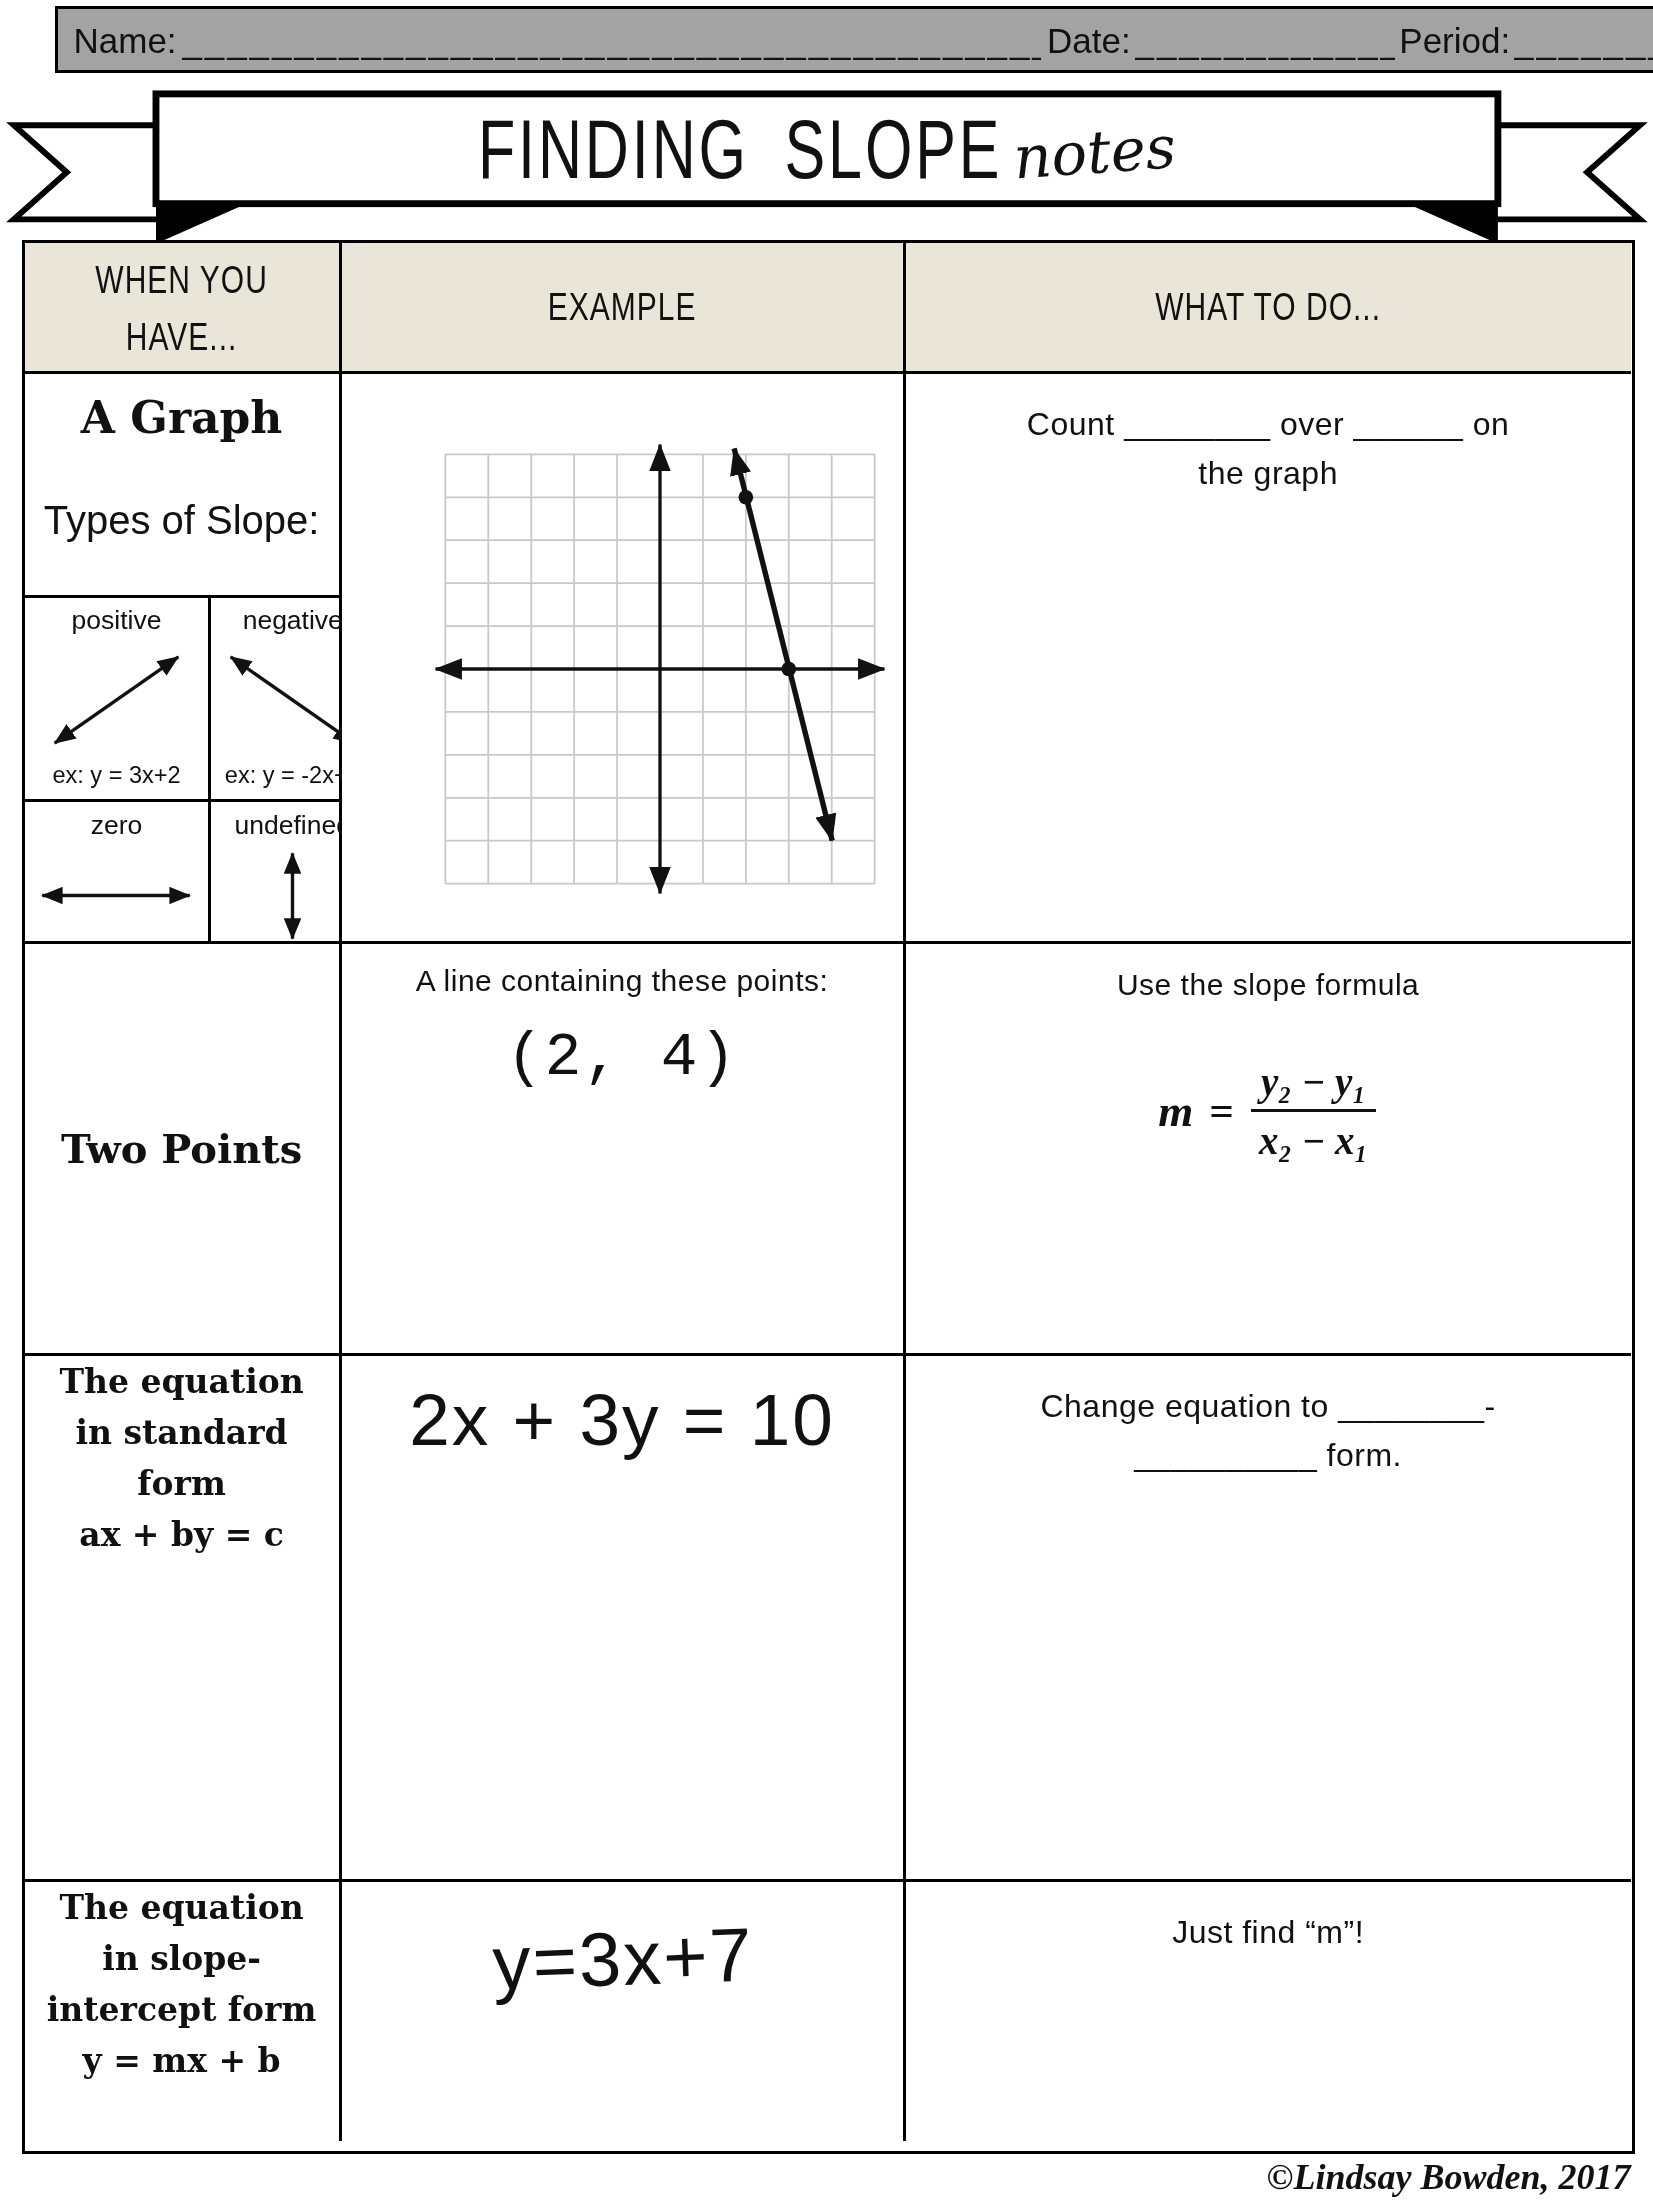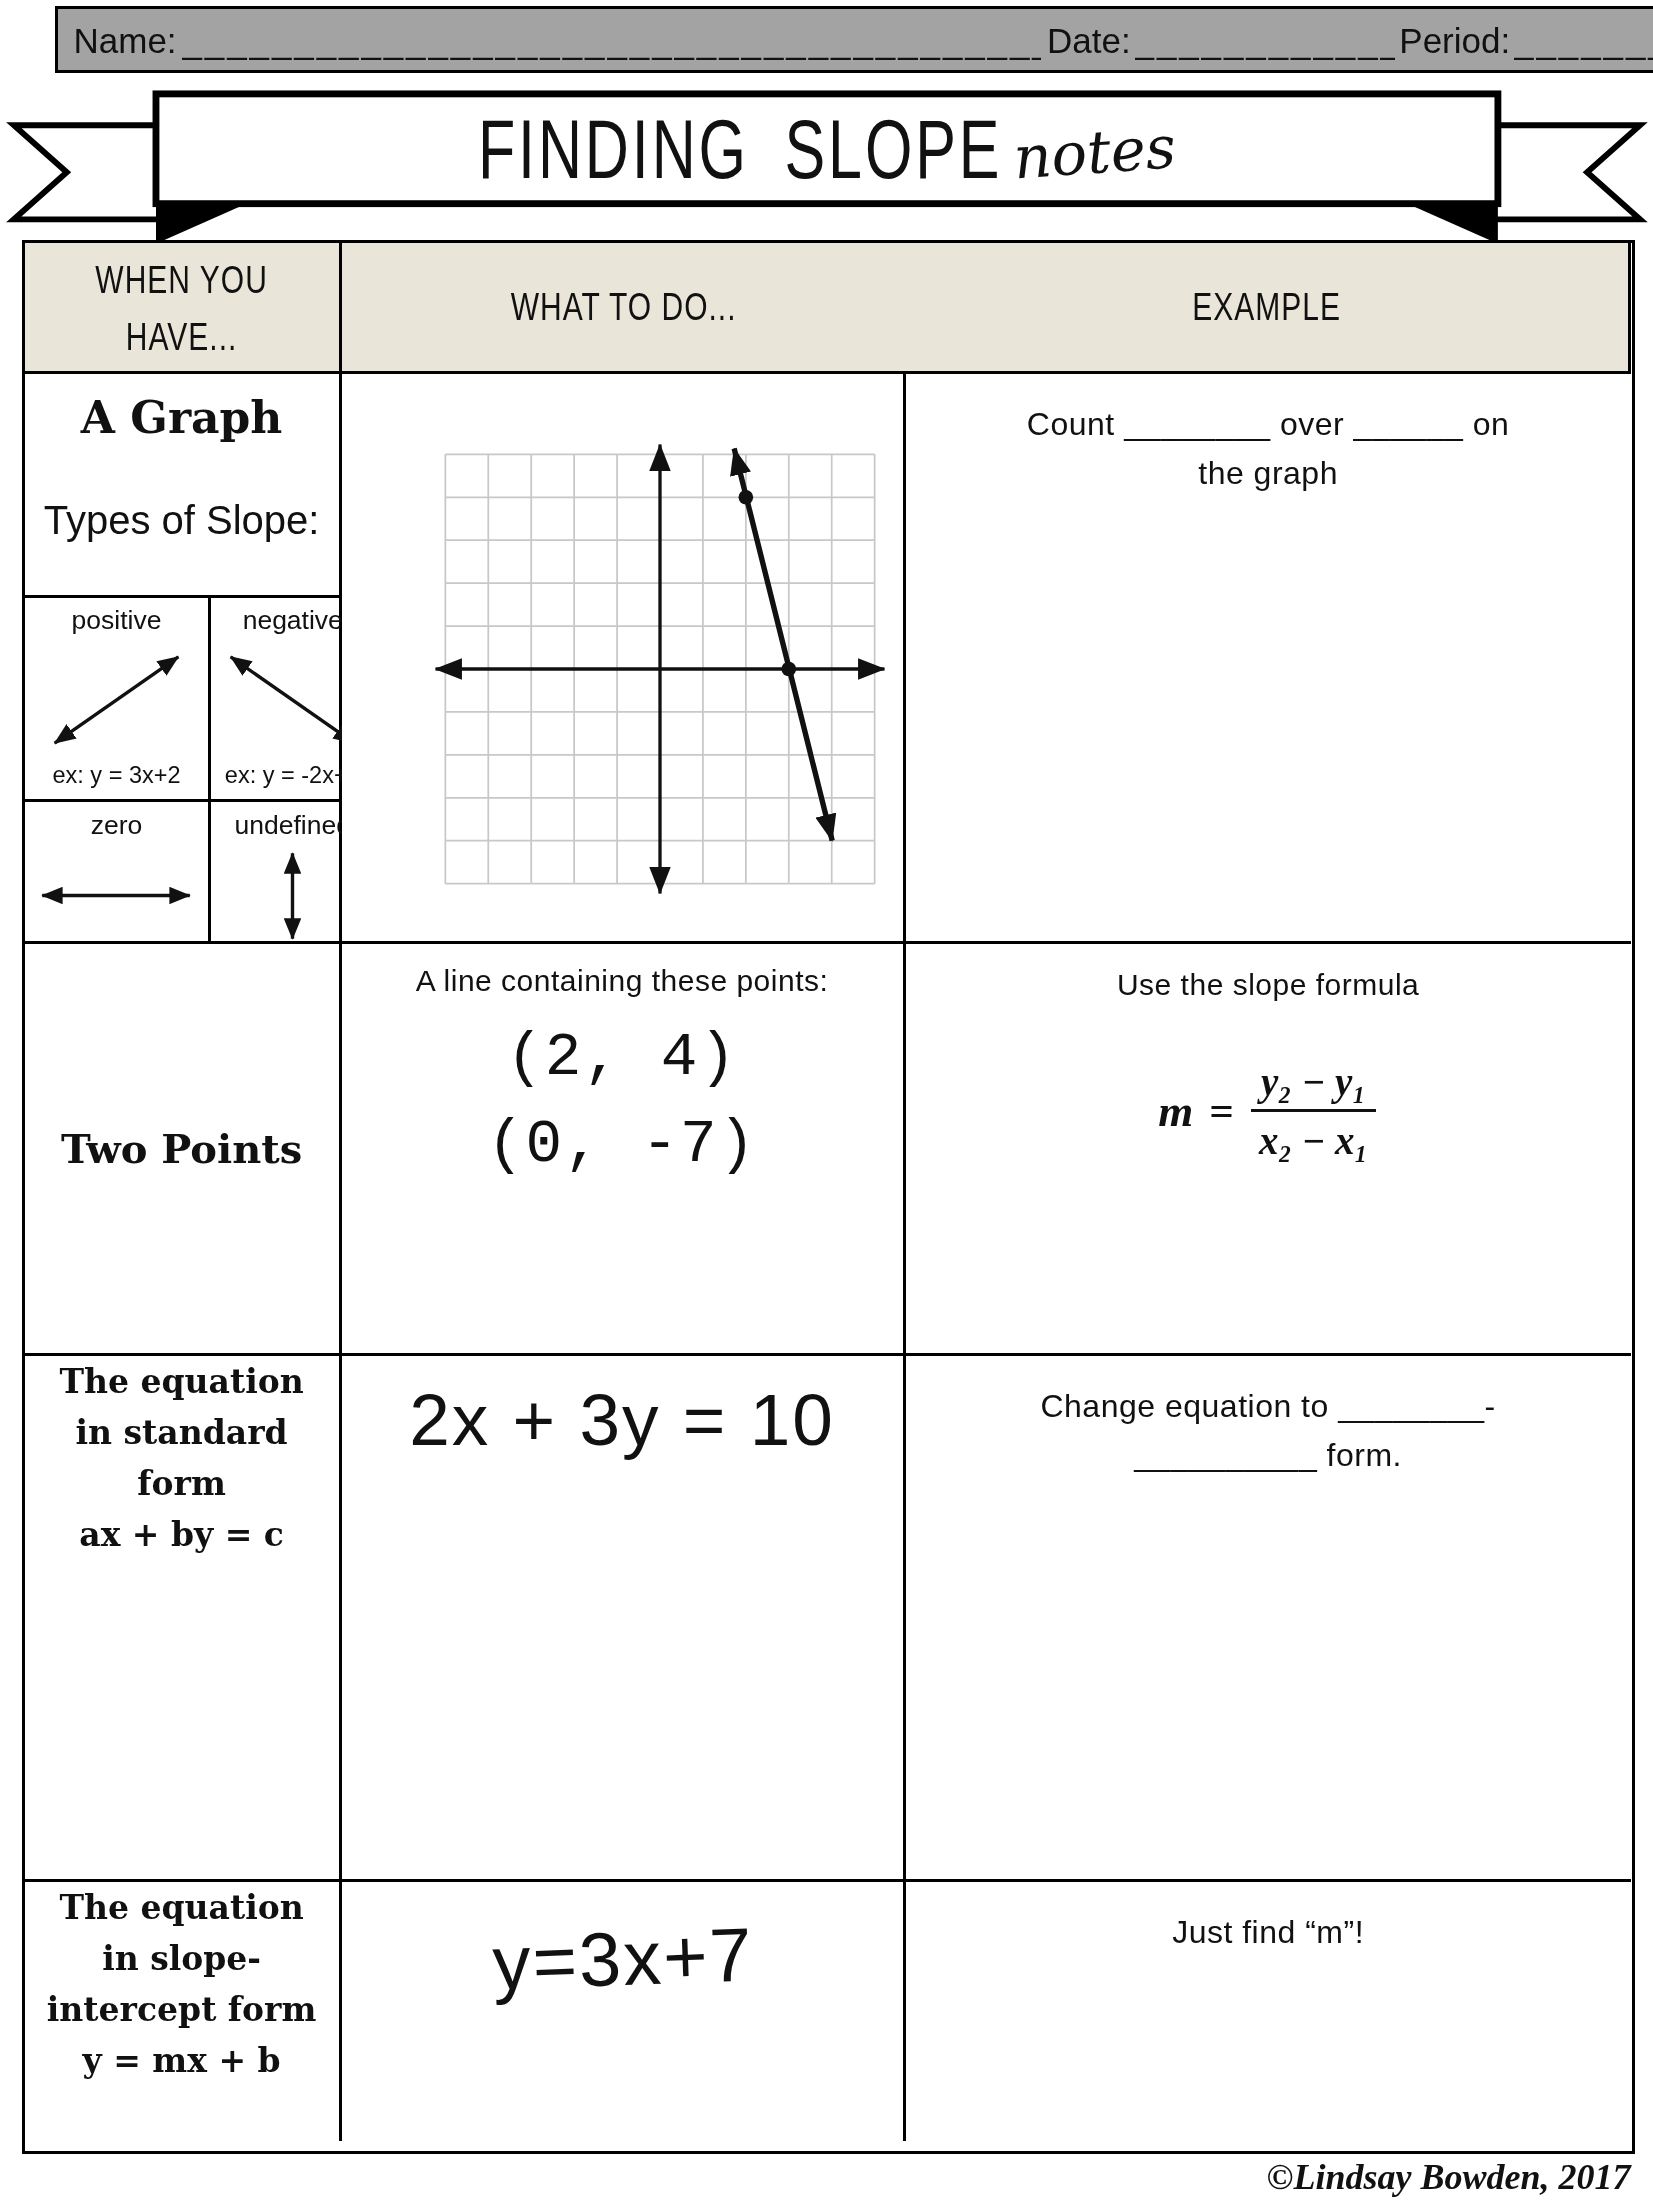--- a/index.html
+++ b/index.html
@@ -144,25 +144,25 @@
   </div>
 
   <div class="table">
 
     <div class="cell th">
       <div class="hwrap">
         <div>WHEN YOU</div>
         <div>HAVE...</div>
       </div>
     </div>
+    <div class="cell th">
+      <div class="hwrap">EXAMPLE</div>
+    </div>
     <div class="cell th last-col">
       <div class="hwrap">WHAT TO DO...</div>
-    </div>
-    <div class="cell th">
-      <div class="hwrap">EXAMPLE</div>
     </div>
 
     <div class="cell graph-when">
       <div class="graph-title">A Graph</div>
       <div class="graph-subtitle">Types of Slope:</div>
       <div class="slope-grid">
         <div class="slope-cell c1 r1">
           <span class="slope-label">positive</span>
           <svg width="155" height="116" viewBox="0 0 158 118">
             <line x1="16" y1="104" x2="142" y2="16" stroke="#111" stroke-width="3.5" marker-start="url(#ah)" marker-end="url(#ah)"></line>
@@ -211,21 +211,20 @@
         <div>the graph</div>
       </div>
     </div>
 
     <div class="cell two-points-when">
       <span class="serif-head">Two Points</span>
     </div>
     <div class="cell points-example">
       <div class="points-intro">A line containing these points:</div>
       <div class="point-big">(2, 4)</div>
-      <div class="point-big">(0, -7)</div>
     </div>
     <div class="cell last-col slope-formula-what">
       <div class="points-intro">Use the slope formula</div>
       <div class="formula">
         <span class="lhs">m</span>
         <span class="eqs">=</span>
         <span class="frac">
           <span class="num">y₂ − y₁</span>
           <span class="den">x₂ − x₁</span>
         </span>

